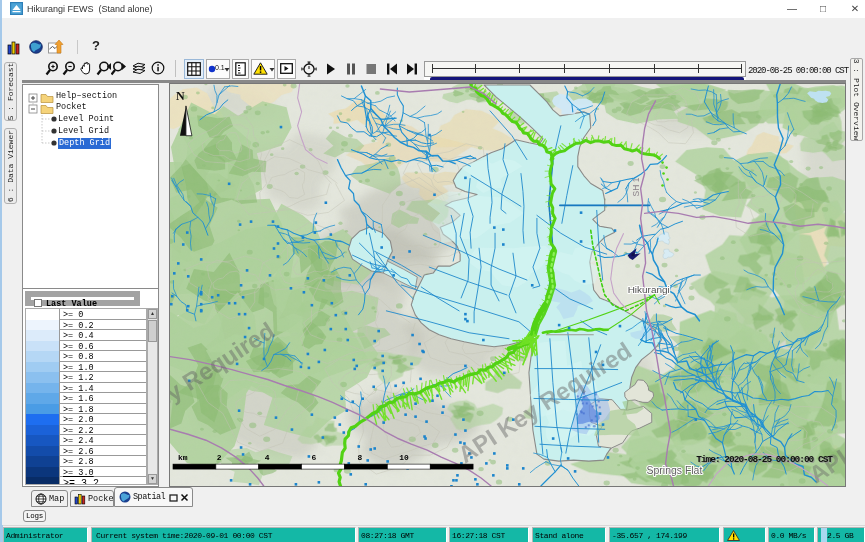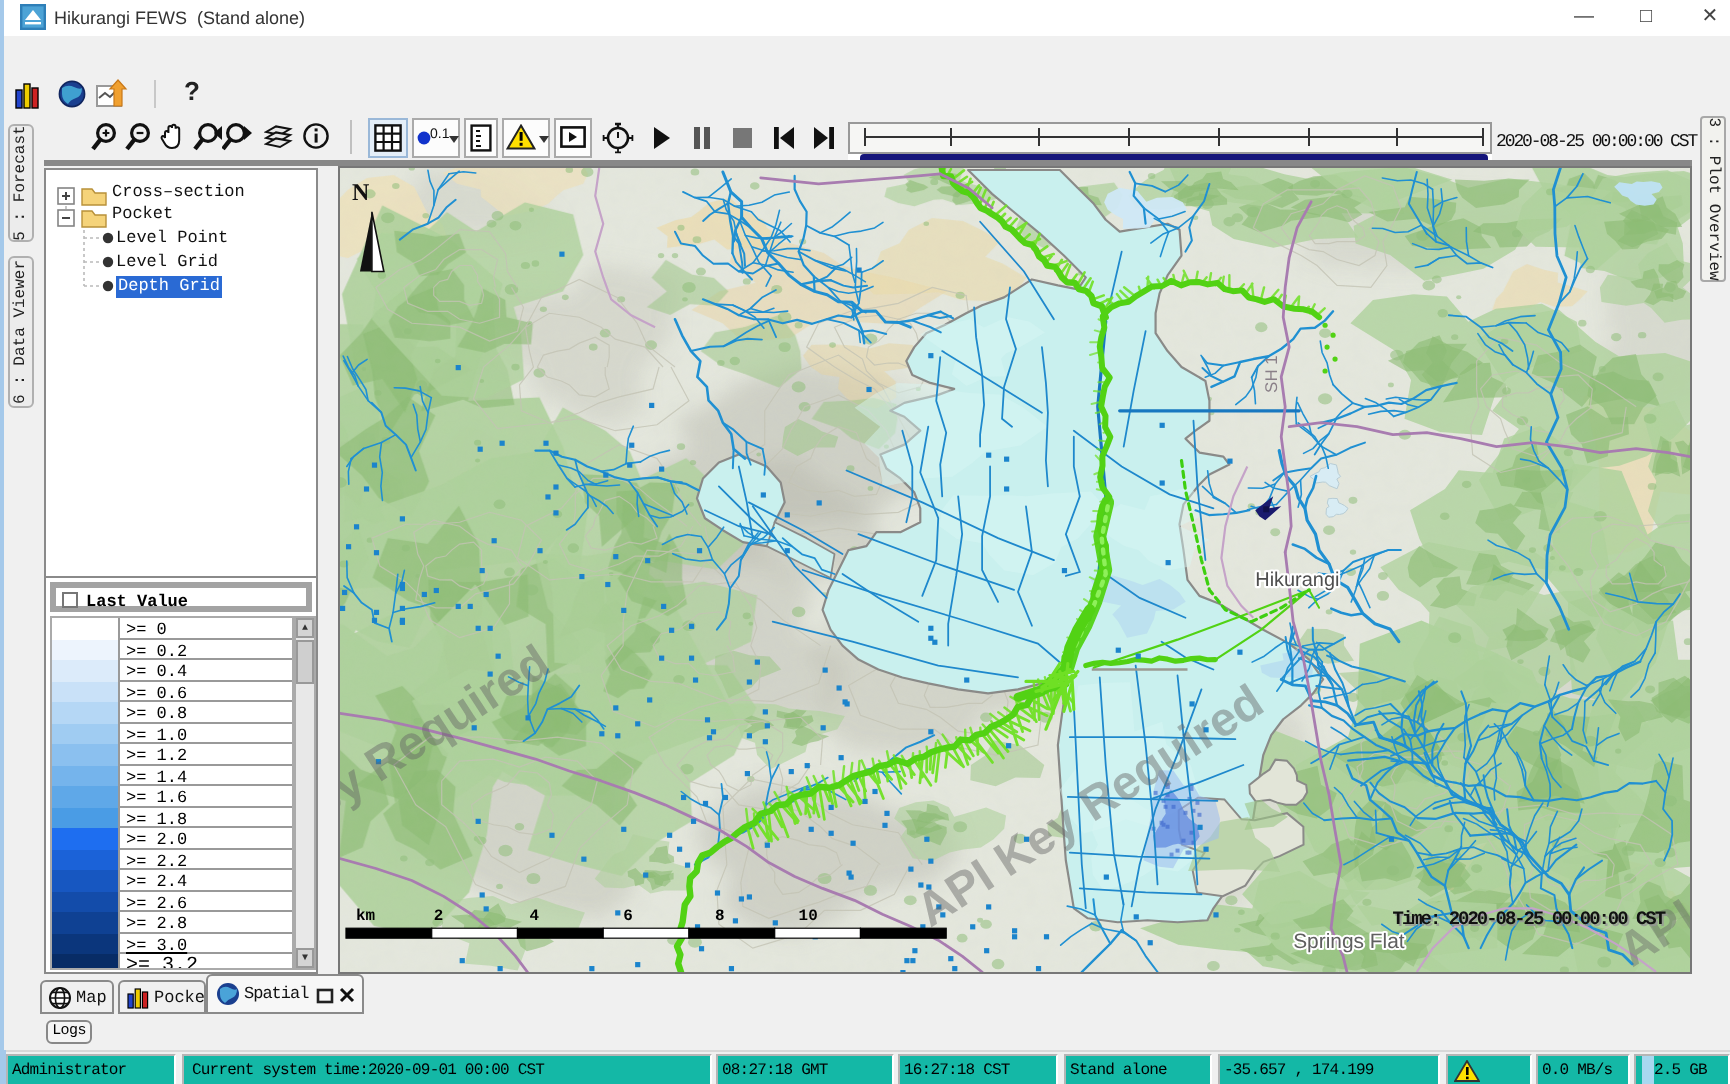--- a/index.html
+++ b/index.html
@@ -24,21 +24,21 @@
 #tb2 { position:absolute; left:22px; top:58px; width:824px; height:24px; background:#f0f0f0; }
 
 #timeline { position:absolute; left:424px; top:61px; width:322px; height:16px; background:#f6f6f4; border:1px solid #999; box-shadow:0 3px 0 #fff, 0 8px 0 #fff;}
 #tl-line { position:absolute; left:7px; top:6px; width:310px; height:1px; background:#333; }
 #tl-navy { position:absolute; left:5px; top:15px; width:314px; height:5px; background:#15157a; border-radius:2px;}
 #tl-date { position:absolute; left:748px; top:66px; width:102px; font-size:9px; font-family:"Liberation Mono",monospace; letter-spacing:-1.05px; color:#111; white-space:nowrap;}
 
 #map { position:absolute; left:169px; top:83px; width:677px; height:404px; border:1px solid #777; background:#e3e6dc;}
 #mapshadow {position:absolute; left:22px; top:80px; width:824px; height:3px; background:#888;}
 
-.btab { position:absolute; background:#f0f0f0; border:1px solid #8a8a8a; border-radius:3px 3px 0 0; font-family:"Liberation Mono",monospace; font-size:8.5px; color:#111; }
+.btab { position:absolute; background:#f0f0f0; border:1px solid #8a8a8a; border-radius:3px 3px 0 0; font-family:"Liberation Mono",monospace; font-size:8.5px; color:#111;margin-left:11px; }
 #logsbtn { position:absolute; left:23px; top:510px; width:23px; height:12px; border:1px solid #888; border-radius:3px; background:#f4f4f4; font-family:"Liberation Mono",monospace; font-size:7.5px; letter-spacing:-0.3px; text-align:center; line-height:11px;}
 
 #statusbar { position:absolute; left:0; top:525px; width:865px; height:17px; background:#f0f0f0; border-top:1px solid #d8d8d8; font-family:"Liberation Mono",monospace; font-size:8px; color:#000; }
 .sseg { position:absolute; top:1px; height:25px; border:1px solid #b5b5b5; border-right-color:#fff; border-bottom-color:#fff; background:#14b8a6; white-space:nowrap; overflow:hidden; padding:3px 2px 12px 2px; letter-spacing:-0.4px;}
 #sb-blue {position:absolute; left:0px; top:525px; width:3px; height:17px; background:#a5c9ea;}
 </style>
 </head>
 <body>
 <div id="win">
 
@@ -225,29 +225,29 @@
 
       <rect x="3" y="14" width="8" height="8" fill="#fff" stroke="#848484" stroke-width="0.8"></rect>
       <path d="M5 18 L9 18" stroke="#444" stroke-width="1"></path>
 
       <path d="M15 14.5 L20 14.5 L21.5 16.5 L27 16.5 L27 22.5 L15 22.5 Z" fill="#f5d37a" stroke="#b8913a" stroke-width="0.7"></path>
 
       <circle cx="28" cy="28" r="2.6" fill="#333"></circle>
       <circle cx="28" cy="40" r="2.6" fill="#333"></circle>
       <circle cx="28" cy="52" r="2.6" fill="#333"></circle>
     </svg>
-    <div class="trow" style="left:33px;top:6px;">Cross–section</div>
+    <div class="trow" style="left:33px;top:6px;">Help–section</div>
     <div class="trow" style="left:33px;top:17px;">Pocket</div>
     <div class="trow" style="left:35px;top:29px;">Level Point</div>
     <div class="trow" style="left:35px;top:41px;">Level Grid</div>
     <div class="trow" style="left:35px;top:53px;background:#2a6ad4;color:#fff;padding:0 1px;">Depth Grid</div>
   </div>
 
   <div id="legendpanel">
-    <div style="position:absolute;left:2px;top:2px;width:131px;height:15px;border:3px solid #a3a3a3;">
+    <div style="position:absolute;left:2px;top:2px;width:115px;height:15px;border:6px solid #a3a3a3;">
       <span style="position:absolute;left:3px;top:2px;width:8px;height:8px;border:1px solid #777;background:#fff;"></span>
       <span style="position:absolute;left:15px;top:2px;font-size:8.5px;font-weight:bold;">Last Value</span>
     </div>
     <div id="legendlist" style="position:absolute;left:2px;top:19px;width:122px;height:177px;border:1px solid #aaa;background:#fff;overflow:hidden;">
         <div style="position:absolute;left:0px;top:0.0px;width:122px;height:10.5px;border-bottom:1px solid #999;">
           <span style="position:absolute;left:0;top:0;width:34px;height:10.5px;background:#ffffff;border-right:1px solid #999;"></span>
           <span style="position:absolute;left:37px;top:1px;font-size:8.5px;">&gt;= 0</span>
         </div>
         <div style="position:absolute;left:0px;top:10.5px;width:138px;height:10.5px;border-bottom:1px solid #999;">
           <span style="position:absolute;left:0;top:0;width:34px;height:10.5px;background:#edf4fd;border-right:1px solid #999;"></span>

